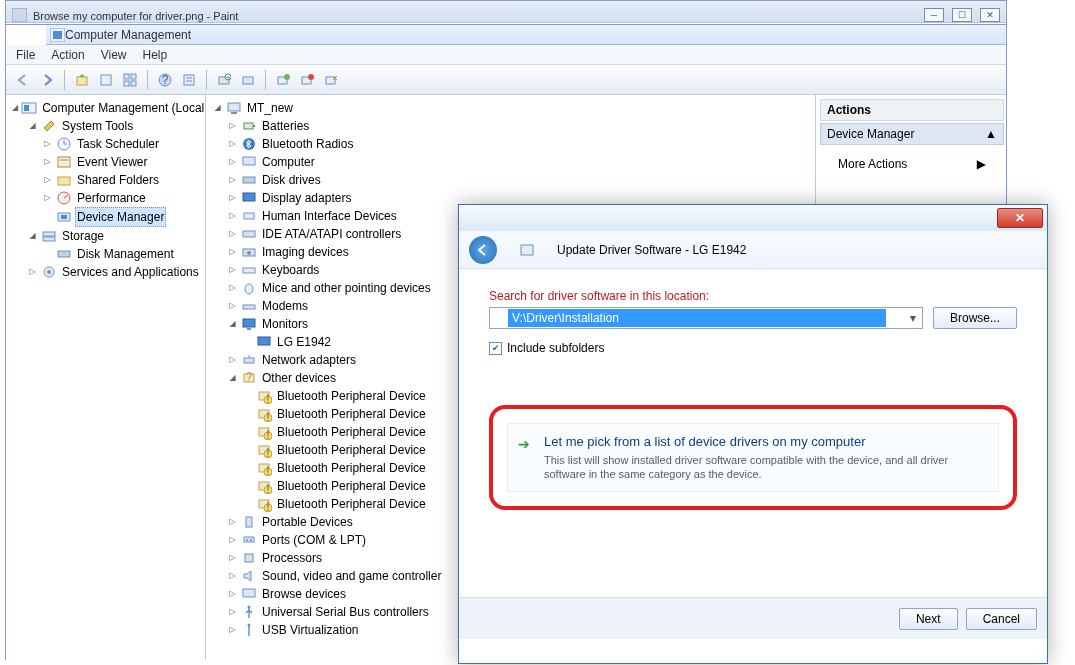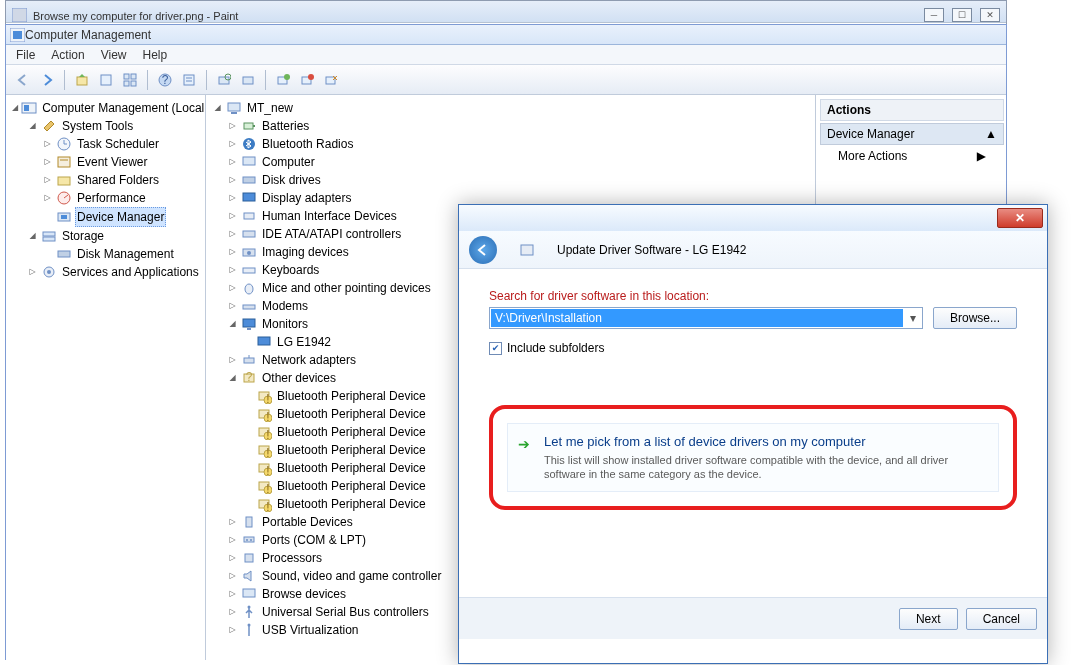--- a/index.html
+++ b/index.html
@@ -8,21 +8,21 @@
 
 .outer-window { position:absolute; left:5px; top:0; width:1002px; height:660px; border:1px solid #8e9bb0; background:#fff; }
 .outer-title { height:22px; background:linear-gradient(#e6eef9,#d1e0f3); display:flex; align-items:flex-end; padding:0 6px; gap:6px; border-bottom:1px solid #b6c3d3;}
 .outer-title span.t { font-size:11px; color:#333; }
 .title-controls { margin-left:auto; display:flex; gap:8px; }
 .title-controls div { width:20px; height:14px; border:1px solid #7a8aa0; background:#f4f7fb; display:flex; align-items:center; justify-content:center; font-size:9px; color:#555; }
 .gen-icon { width:15px; height:14px; display:inline-block; }
 
 
 .mmc { position:absolute; left:5px; top:24px; width:1002px; height:636px; border:1px solid #7e9bd4; background:#fff; }
-.mmc-title { height:20px; background:linear-gradient(#e9f1fc,#d8e6f8); display:flex; align-items:center; padding:0 4px; border-bottom:1px solid #9bb5db; }
+.mmc-title { height:20px; background:linear-gradient(#e9f1fc,#d8e6f8); display:flex; align-items:center; padding:0 4px; border-bottom:1px solid #9bb5db;margin-left:40px; }
 .mmc-title span { font-size:12px; color:#333; }
 .menubar { height:20px; background:#f4f7fb; display:flex; gap:16px; padding:0 10px; align-items:center; border-bottom:1px solid #d0d9e6; }
 .menubar div { color:#333; }
 .toolbar { height:30px; background:linear-gradient(#fdfdfe,#e6ecf5); border-bottom:1px solid #c0cbdb; display:flex; align-items:center; padding:0 6px; gap:2px; }
 .toolbar .sep { width:1px; height:20px; background:#b0bdd0; margin:0 4px; }
 .tbtn { width:22px; height:22px; display:flex; align-items:center; justify-content:center; border:1px solid transparent; border-radius:2px;}
 
 .client { display:flex; height:565px; }
 .pane { border-right:1px solid #c0cbdb; padding:4px 2px 4px 4px; overflow:hidden; }
 .left-pane { width:200px; background:#fff; }
@@ -36,34 +36,34 @@
 .tree .row { display:flex; align-items:center; gap:3px; }
 .tree .toggle { width:11px; height:11px; display:inline-flex; align-items:center; justify-content:center; font-size:8px; color:#666;}
 .tree .toggle.empty { visibility:hidden; }
 .tree .node-label { padding:0 2px; }
 .tree .selected { background:#cfe4ff; border:1px dotted #6a9ae0; padding:0 1px; }
 .ico { width:16px; height:16px; display:inline-block; }
 
 
 .actions-hdr { background:#eef2f7; padding:3px 6px; font-weight:bold; border:1px solid #d0d9e6; }
 .actions-sub { background:#dde7f3; padding:3px 6px; display:flex; align-items:center; justify-content:space-between; border:1px solid #c0cbdb; margin-top:2px;}
-.actions-link { padding:4px 18px; display:flex; justify-content:space-between; }
+.actions-link { padding:12px 18px; display:flex; justify-content:space-between; }
 
 
 .dialog { position:absolute; left:458px; top:204px; width:590px; height:460px; box-shadow:0 0 20px rgba(0,0,0,.3); border:1px solid #3b6fb5; background:#fff;}
 .dlg-title { height:26px; background:linear-gradient(#f7fbff,#dbe9fa); display:flex; align-items:center; padding:0 2px; }
 .dlg-close { width:46px; height:20px; background:linear-gradient(#e98c82,#cf3c2b); border:1px solid #9b2a1c; border-radius:2px; display:flex; align-items:center; justify-content:center; color:#fff; font-weight:bold; margin-left:auto; margin-right:2px;}
 .dlg-header { height:38px; border-bottom:1px solid #d6e0ed; display:flex; align-items:center; gap:22px; padding:0 10px; background:linear-gradient(#f7fbff,#eef4fb);}
 .back-btn { width:28px; height:28px; border-radius:50%; background:radial-gradient(#5da7e8,#2a6db5); display:flex; align-items:center; justify-content:center; color:#fff; font-size:14px;}
 .dlg-body { padding:20px 30px 10px 30px; height:328px; }
 .dlg-body h2 { color:#0a3e8a; font-weight:normal; font-size:15px; margin-bottom:18px; }
 .dlg-body .lbl { color:#b91c1c; margin-bottom:4px; }
 .path-row { display:flex; gap:10px; align-items:center; }
 .combo { flex:1; border:1px solid #8aa6cc; height:22px; display:flex; align-items:center; background:#fff;}
-.combo .val { flex:1; padding:0 4px; background:#3399ff; color:#fff; height:18px; display:flex; align-items:center; margin:1px;}
+.combo .val { flex:1; padding:0 4px; background:#3399ff; color:#fff; height:18px; display:flex; align-items:center; margin:18px;}
 .combo .dd { width:18px; text-align:center; color:#555; }
 .btn { height:22px; padding:0 16px; border:1px solid #8aa6cc; background:linear-gradient(#fdfdfd,#e4ecf7); border-radius:2px; display:inline-flex; align-items:center;}
 .chk-row { display:flex; align-items:center; gap:5px; margin-top:12px; }
 .chk { width:13px; height:13px; border:1px solid #6f8bb5; display:flex; align-items:center; justify-content:center; font-size:9px; color:#2b64b5;}
 
 .pick-box { margin-top:50px; border:4px solid #e81e1e; border-radius:16px; padding:14px; }
 .pick-inner { border:1px solid #e4edf8; padding:10px 10px 10px 36px; position:relative; background:#fafdff;}
 .pick-arrow { position:absolute; left:10px; top:12px; color:#2aa52f; font-size:14px;}
 .pick-inner .pt { color:#0a3e8a; font-size:13px; margin-bottom:4px;}
 .pick-inner .pd { color:#5a5a5a; font-size:11px; line-height:14px; }

